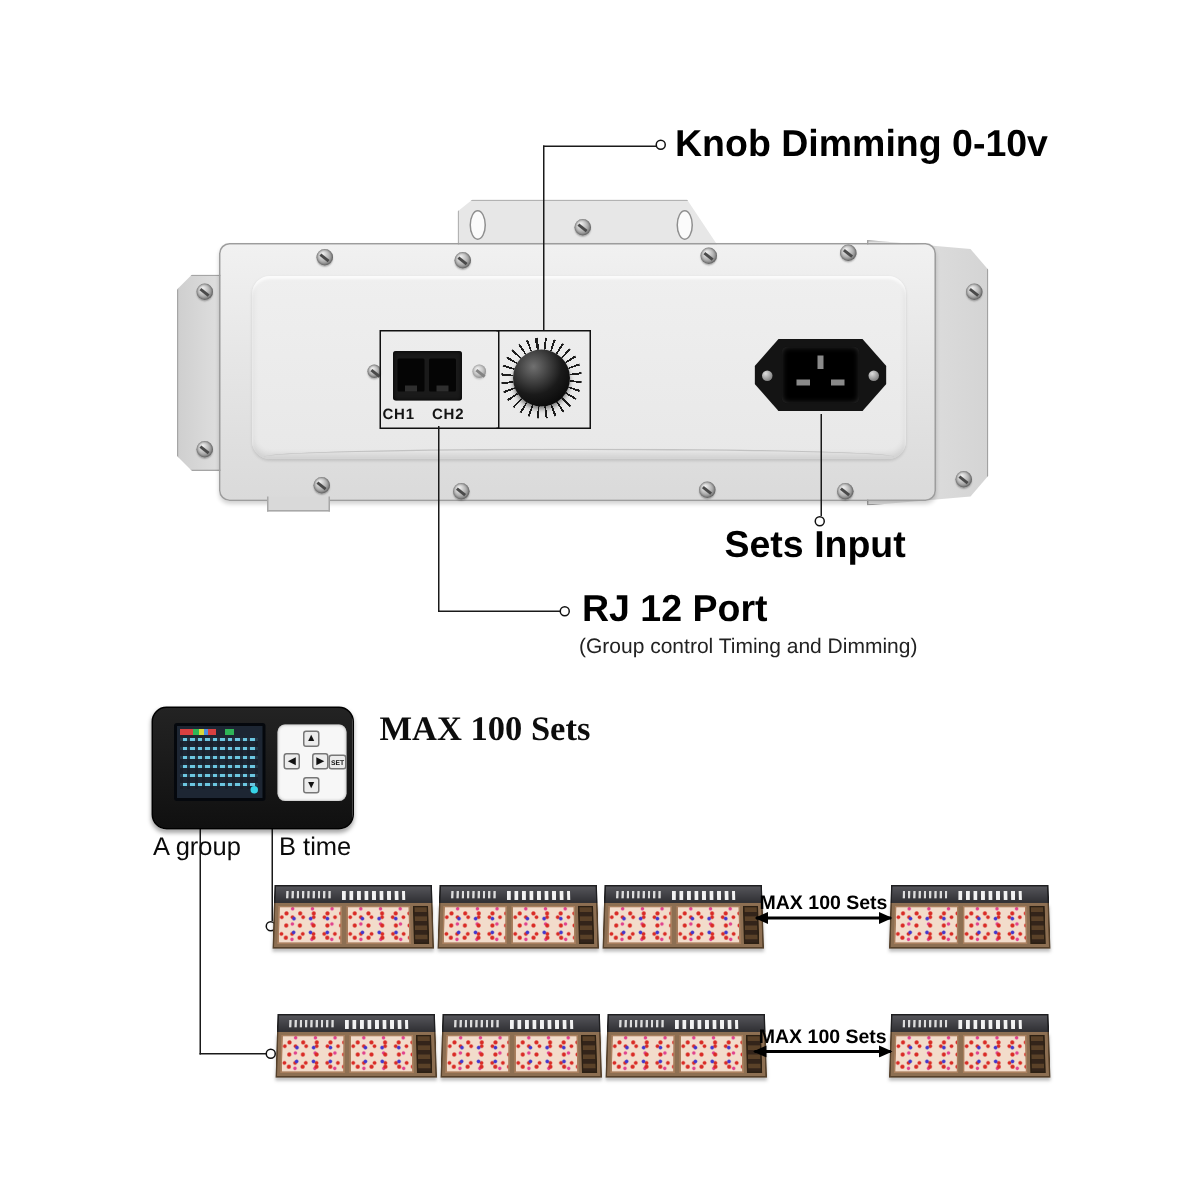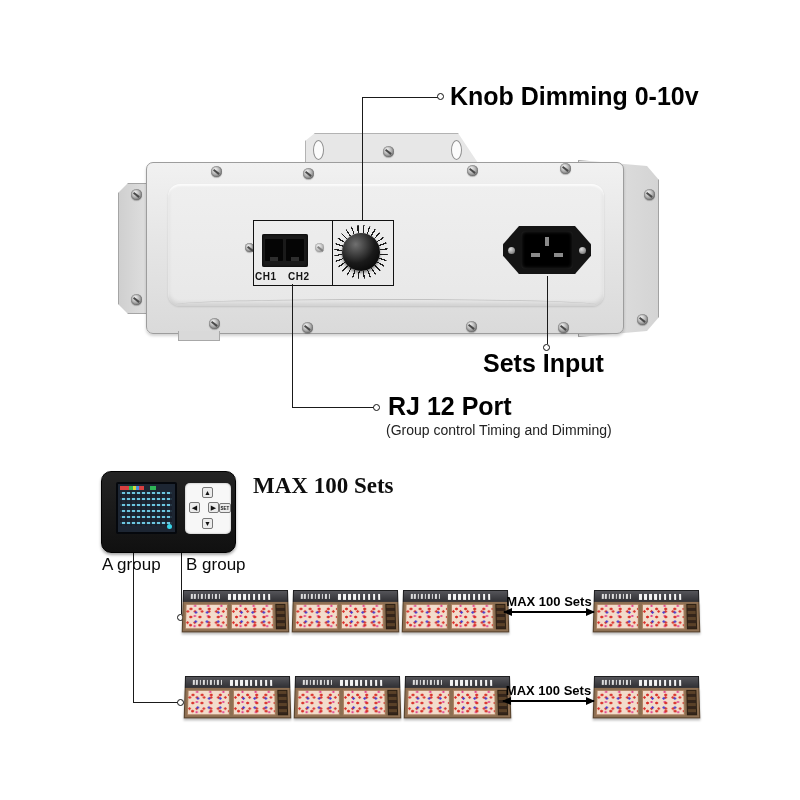--- a/index.html
+++ b/index.html
@@ -188,21 +188,21 @@
     </div>
     <div class="ctrl-pad">
       <button class="pb" style="left:17px;top:4px;">▲</button>
       <button class="pb" style="left:4px;top:19px;">◀</button>
       <button class="pb" style="left:23px;top:19px;">▶</button>
       <button class="pb set" style="left:34px;top:20px;">SET</button>
       <button class="pb" style="left:17px;top:35px;">▼</button>
     </div>
   </div>
   <div class="abs grp-label" style="left:102px;top:555px;">A group</div>
-  <div class="abs grp-label" style="left:186px;top:555px;">B group</div>
+  <div class="abs grp-label" style="left:186px;top:555px;">B time</div>
 
   <div class="abs claim">
     <div>MAX 100 Sets</div>
   </div>
 
   <div class="abs gpanel" style="left:183px;top:590px;">
     <div class="g-top">
         <i class="vent small"></i>
         <i class="vent big"></i>
       </div>

